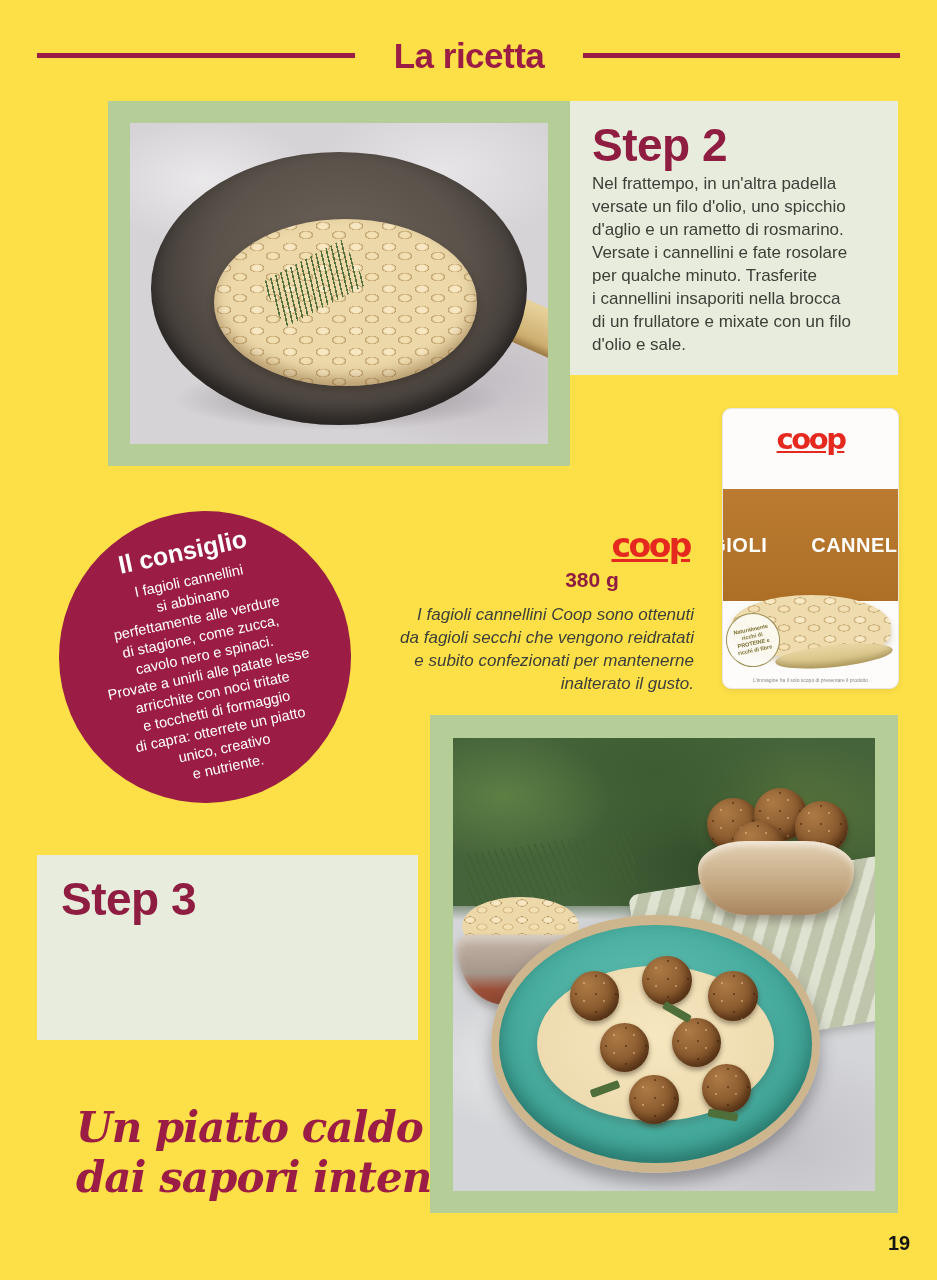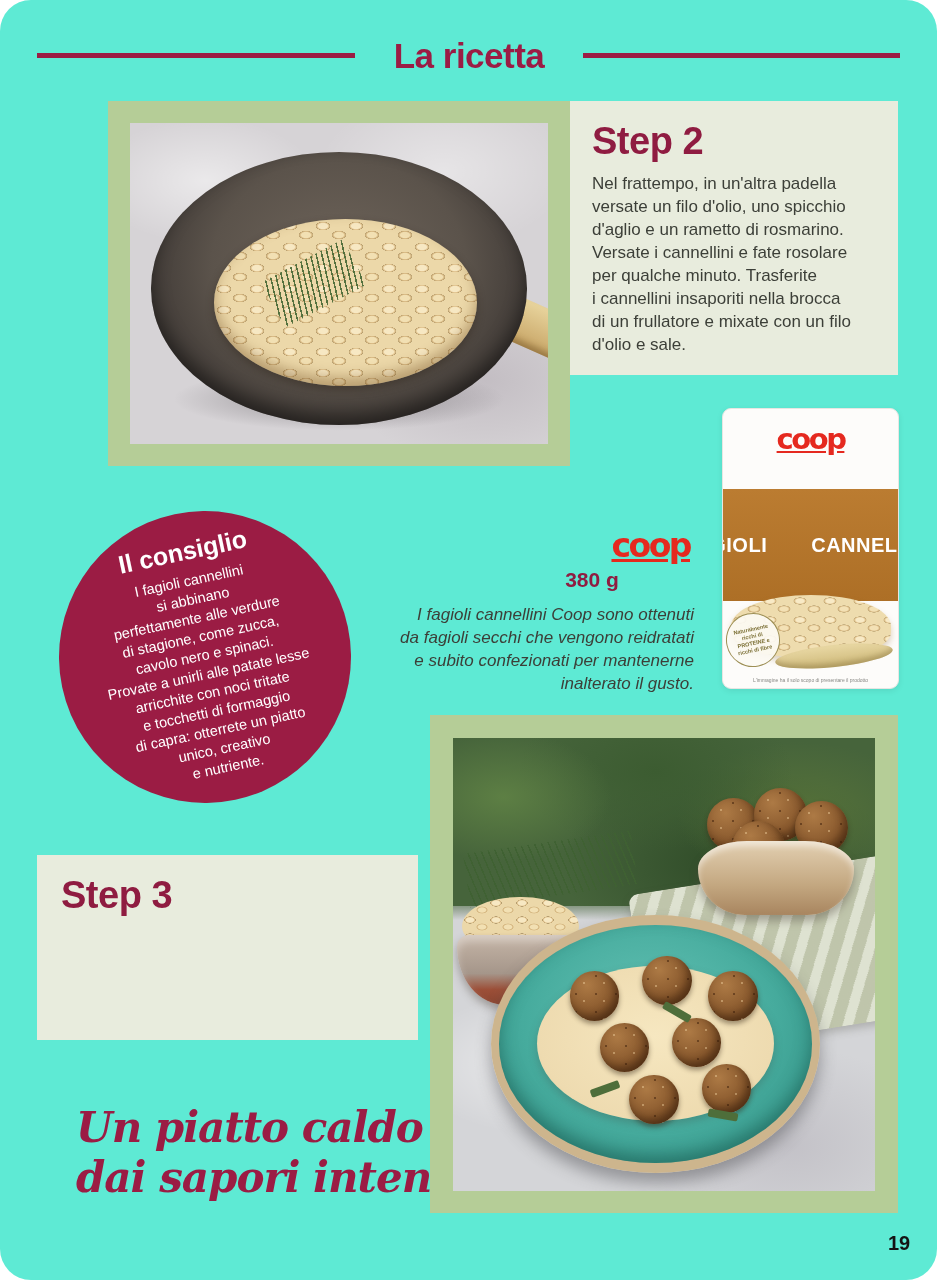--- a/index.html
+++ b/index.html
@@ -1,18 +1,18 @@
 <!DOCTYPE html>
 <html><head>
 <meta charset="utf-8">
 <style>
   html,body{margin:0;padding:0;background:#ffffff;}
   #canvas{
-    position:relative;width:937px;height:1280px;background:#5eead4;
-    overflow:hidden;font-family:"Liberation Sans",sans-serif;border-radius:31px;
+    position:relative;width:937px;height:1280px;background:#fde047;
+    overflow:hidden;font-family:"Liberation Sans",sans-serif;
   }
   .abs{position:absolute;}
 
   
   .rule{background:#9b1c44;height:5px;top:53px;}
   .rule.left{left:37px;width:318px;}
   .rule.right{left:583px;width:317px;}
   .page-title{
     top:36px;left:361px;width:216px;text-align:center;
     font-size:35px;font-weight:800;color:#9b1c44;letter-spacing:-0.5px;
@@ -20,21 +20,21 @@
 
   
   .cream-panel{background:#e8ecdd;}
   #panel-step2{left:560px;top:101px;width:338px;height:274px;}
   #panel-step3{left:37px;top:855px;width:381px;height:185px;}
   .green-frame{background:#b5cd97;}
   #frame-top{left:108px;top:101px;width:462px;height:365px;}
   #frame-bottom{left:430px;top:715px;width:468px;height:498px;}
 
   
-  .step-title{font-size:38px;font-weight:800;color:#8f1c41;letter-spacing:-0.5px;line-height:1;}
+  .step-title{font-size:46px;font-weight:800;color:#8f1c41;letter-spacing:-0.5px;line-height:1;}
   .step-body{font-size:17px;line-height:23px;color:#3c3f38;white-space:pre-line;}
   #step2-title{left:592px;top:122px;}
   #step2-body{left:592px;top:172px;width:320px;}
   #step3-title{left:61px;top:876px;}
   #step3-body{left:61px;top:926px;width:345px;}
 
   
   #consiglio{
     left:59px;top:511px;width:292px;height:292px;border-radius:50%;
     background:#9b1c44;transform:rotate(-12deg);color:#ffffff;

